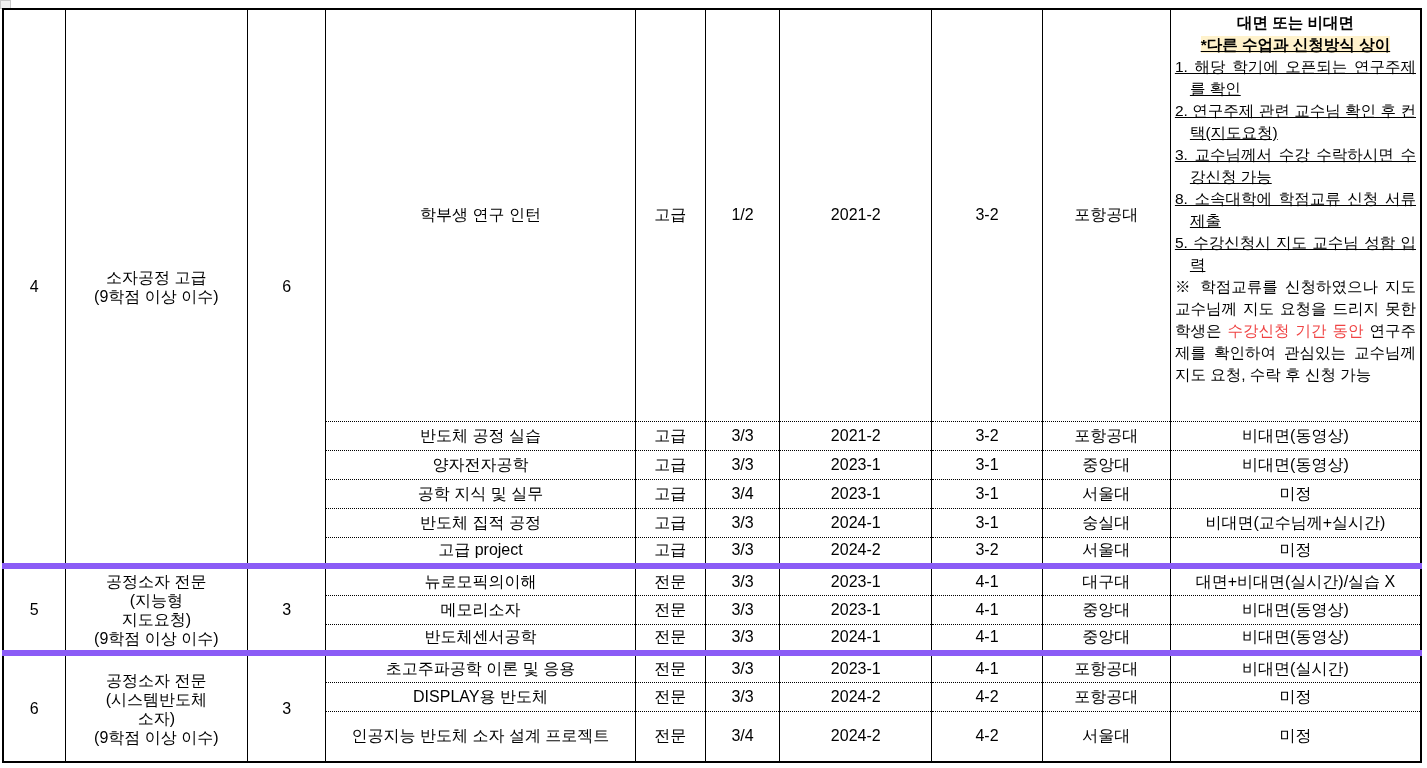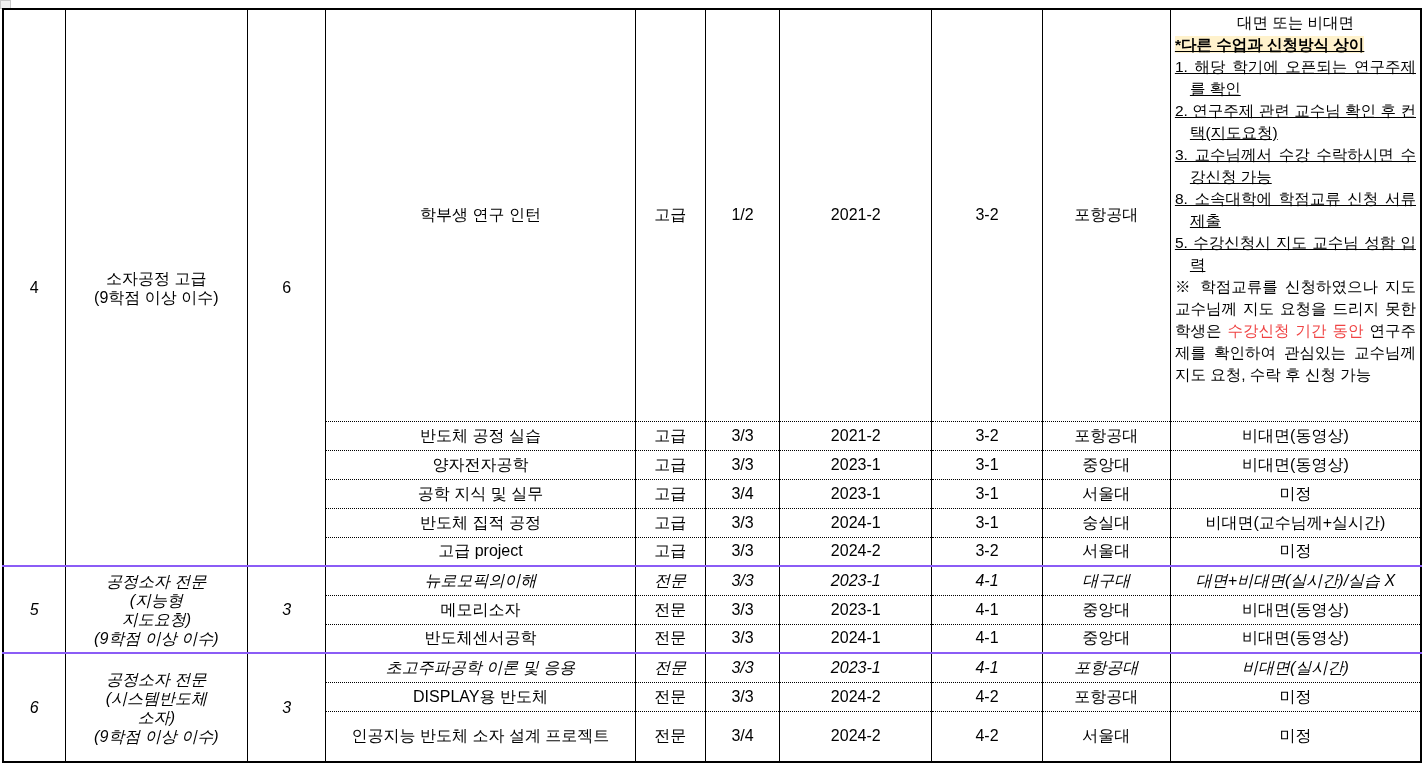--- a/index.html
+++ b/index.html
@@ -3,27 +3,27 @@
 <meta charset="utf-8">
 <style>
   html,body{margin:0;padding:0;background:#ffffff;width:1427px;height:768px;overflow:hidden;
     font-family:"Liberation Sans",sans-serif;color:#000;}
   .artifact{position:absolute;left:0;top:0;width:9px;height:7px;border:1px solid #c9c9c9;background:#f2f2f2;}
   table{position:absolute;left:2px;top:8px;border-collapse:collapse;table-layout:fixed;
     border:2px solid #000;width:1420px;}
   td{border-left:1px solid #000;border-right:1px solid #000;padding:0 2px;
     text-align:center;vertical-align:middle;font-size:16px;line-height:20px;overflow:hidden;}
   tr.sub > td{border-top:1px dotted #000;}
-  tr.gstart > td{border-top:2px solid #8b5cf6;font-style:italic;}
+  tr.gstart > td{border-top:6px solid #8b5cf6;}
   tr.rt{height:412px;}
   tr.r{height:29px;}
   tr.rl{height:51px;}
   td.notice{vertical-align:top;text-align:left;padding:2px 4px 0 4px;font-size:15.5px;line-height:22px;}
-  .n-title{font-weight:normal;text-align:center;}
-  .n-sub{font-weight:bold;}
+  .n-title{font-weight:bold;text-align:center;}
+  .n-sub{font-weight:bold;text-align:center;}
   .n-sub .hl{background:#fff2cc;text-decoration:underline;}
   .step{text-align:justify;padding-left:15px;text-indent:-15px;text-decoration:underline;}
   .note{text-align:justify;}
   .blue{color:#ef4444;}
   .catline{line-height:19px;}
 </style>
 </head>
 <body>
 
 <div class="artifact"></div>

